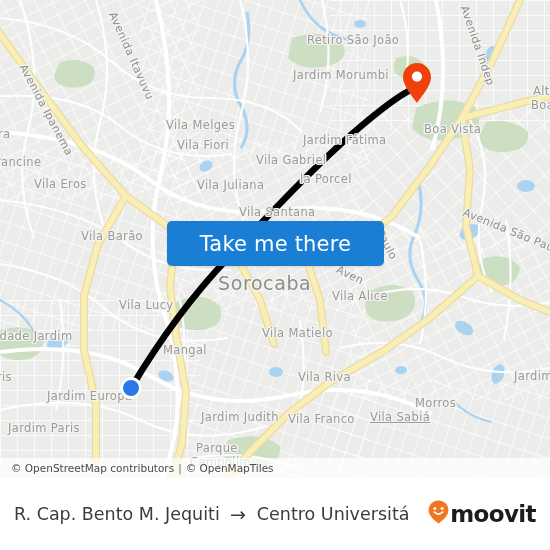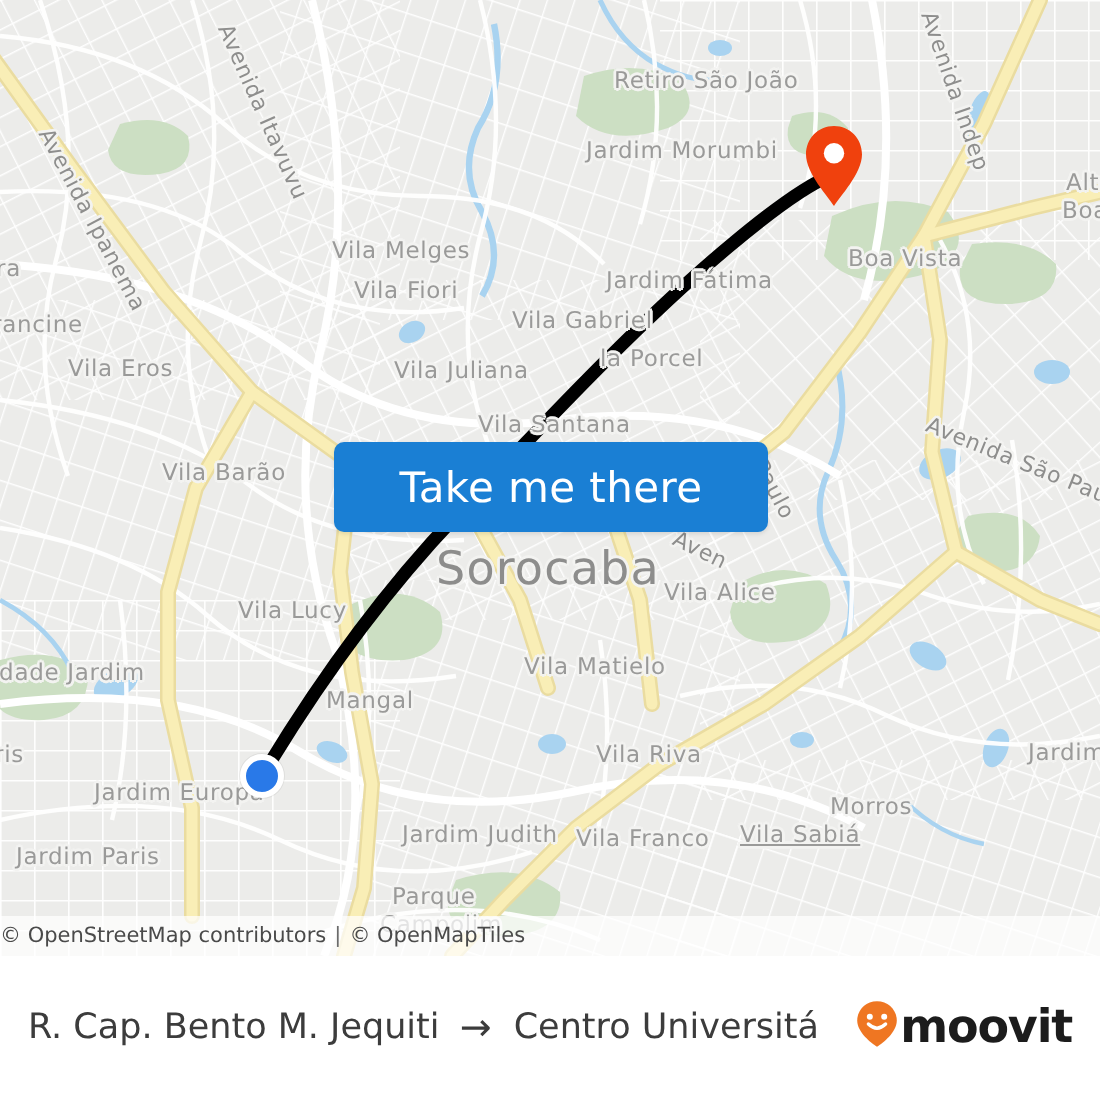--- a/index.html
+++ b/index.html
@@ -25,21 +25,21 @@
     font-family:"DejaVu Sans", sans-serif;
     font-size:11.5px;
     letter-spacing:.35px;
     white-space:nowrap;
     text-shadow:
       -1.4px 0 #f3f3f1, 1.4px 0 #f3f3f1, 0 -1.4px #f3f3f1, 0 1.4px #f3f3f1,
       -1px -1px #f3f3f1, 1px -1px #f3f3f1, -1px 1px #f3f3f1, 1px 1px #f3f3f1;
     pointer-events:none;
   }
   .lbl.city{
-    font-size:23px;color:#8d8d8c;letter-spacing:.6px;
+    font-size:19px;color:#8d8d8c;letter-spacing:.6px;
   }
   .lbl.road{
     color:#8e8e8d;font-size:11px;letter-spacing:.4px;
   }
 
   
   .origin-dot{
     position:absolute;width:22px;height:22px;border-radius:50%;
     background:#2979e8;border:3px solid #ffffff;
     box-sizing:border-box;
@@ -63,21 +63,21 @@
     box-shadow:0 1px 2px rgba(0,0,0,.10);
   }
 
   
   .attrib{
     position:absolute;left:0;bottom:0;width:550px;height:20px;
     display:flex;align-items:center;
     background:rgba(255,255,255,.72);
     font-family:"DejaVu Sans", sans-serif;
     font-size:10.5px;color:#4a4a4a;
-    box-sizing:border-box;
+    padding-left:11px;box-sizing:border-box;
   }
   .attrib .sep{margin:0 4px;color:#6b6b6b;}
 
   
   .footer{
     position:absolute;left:0;top:478px;width:550px;height:72px;
     background:#ffffff;
     display:flex;align-items:center;justify-content:center;
     gap:0px;
   }

